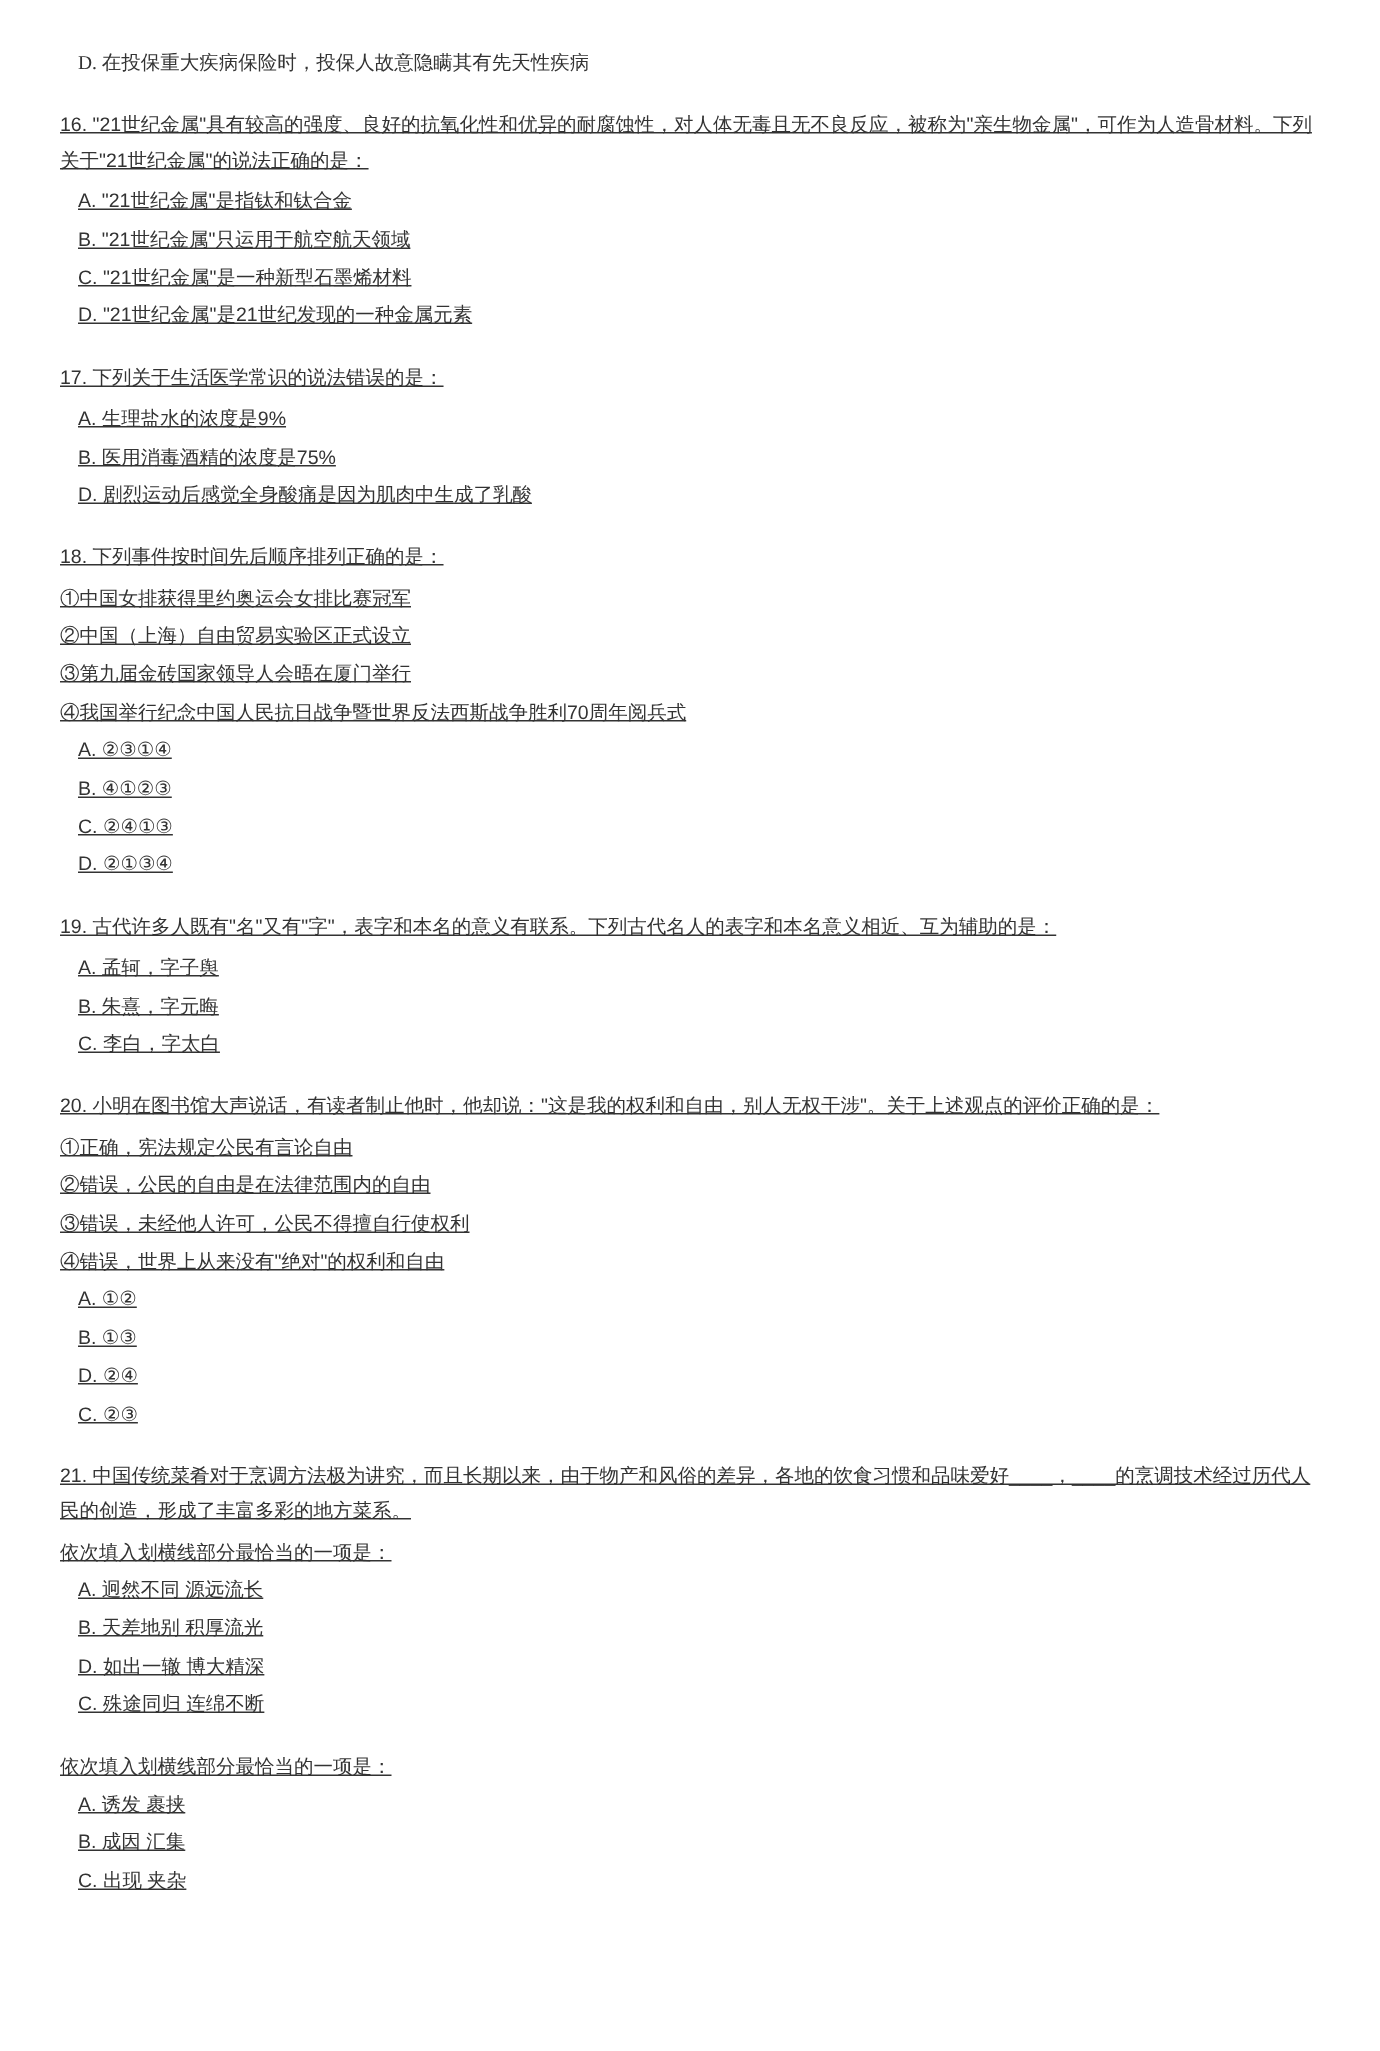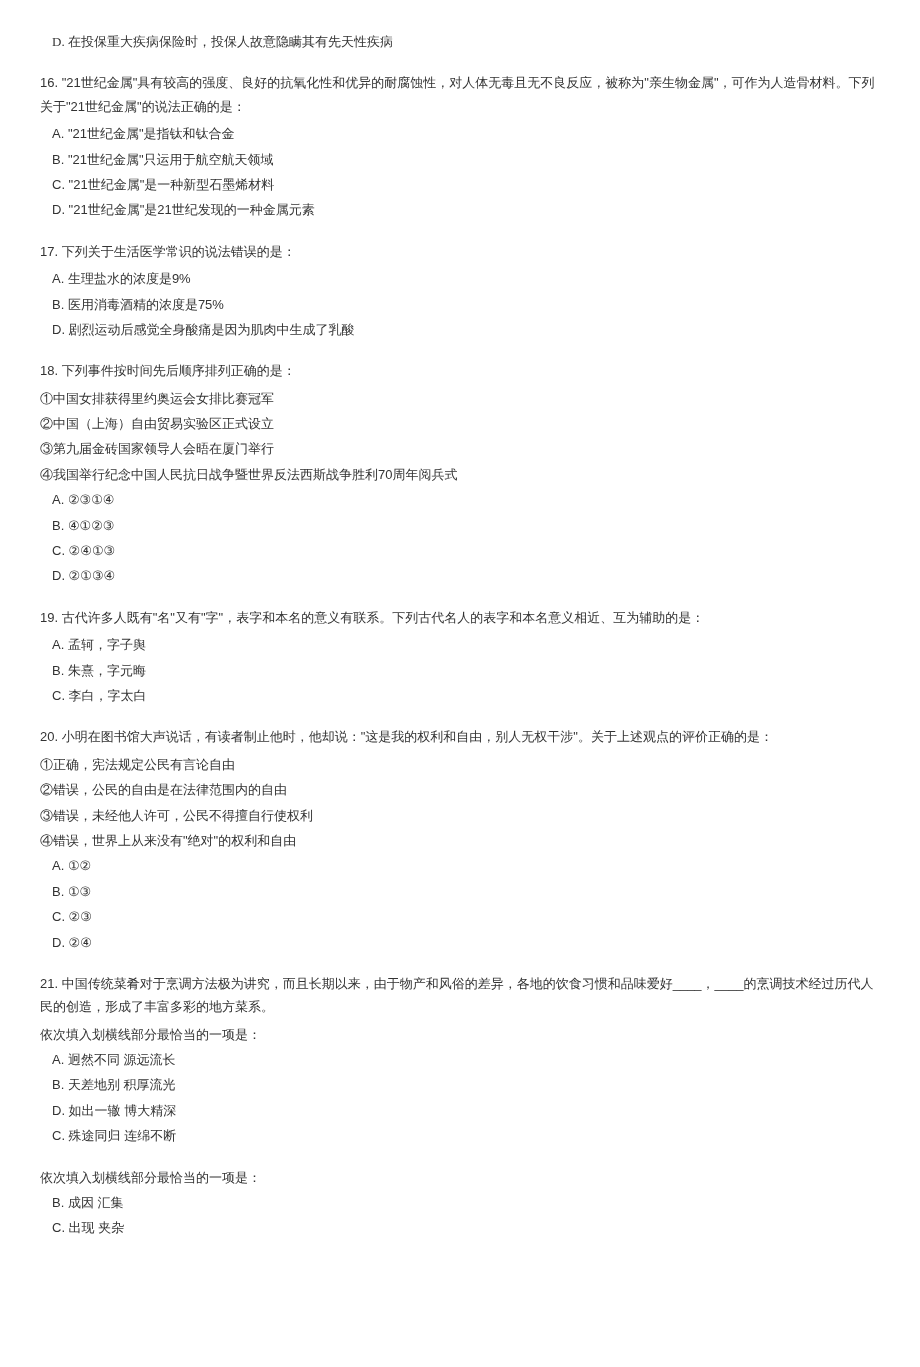--- a/index.html
+++ b/index.html
@@ -12,20 +12,21 @@
     background: #fff;
     width: 840px;
   }
   .option-d {
     margin-bottom: 18px;
     padding-left: 12px;
     font-family: Liberation Serif, serif;
   }
   .question {
     margin-bottom: 18px;
+    text-decoration: underline;
   }
   .stem {
     margin-bottom: 4px;
   }
   .options {
     padding-left: 12px;
   }
   .options div {
     margin-bottom: 2px;
   }
@@ -81,34 +82,35 @@
     </div>
     <div class="question">
       <div class="stem">20. 小明在图书馆大声说话，有读者制止他时，他却说："这是我的权利和自由，别人无权干涉"。关于上述观点的评价正确的是：</div>
       <div class="subline">①正确，宪法规定公民有言论自由</div>
       <div class="subline">②错误，公民的自由是在法律范围内的自由</div>
       <div class="subline">③错误，未经他人许可，公民不得擅自行使权利</div>
       <div class="subline">④错误，世界上从来没有"绝对"的权利和自由</div>
       <div class="options">
         <div>A. ①②</div>
         <div>B. ①③</div>
+        <div>D. ②④</div>
         <div>C. ②③</div>
-        <div>D. ②④</div>
       </div>
     </div>
     <div class="question">
       <div class="stem">21. 中国传统菜肴对于烹调方法极为讲究，而且长期以来，由于物产和风俗的差异，各地的饮食习惯和品味爱好____，____的烹调技术经过历代人民的创造，形成了丰富多彩的地方菜系。</div>
       <div class="subline">依次填入划横线部分最恰当的一项是：</div>
       <div class="options">
         <div>A. 迥然不同 源远流长</div>
         <div>B. 天差地别 积厚流光</div>
         <div>D. 如出一辙 博大精深</div>
         <div>C. 殊途同归 连绵不断</div>
       </div>
     </div>
     <div class="question">
       <div class="subline">依次填入划横线部分最恰当的一项是：</div>
       <div class="options">
+        <div>A. 诱发 裹挟</div>
         <div>B. 成因 汇集</div>
         <div>C. 出现 夹杂</div>
       </div>
     </div>
   </div>
 
 </body></html>

